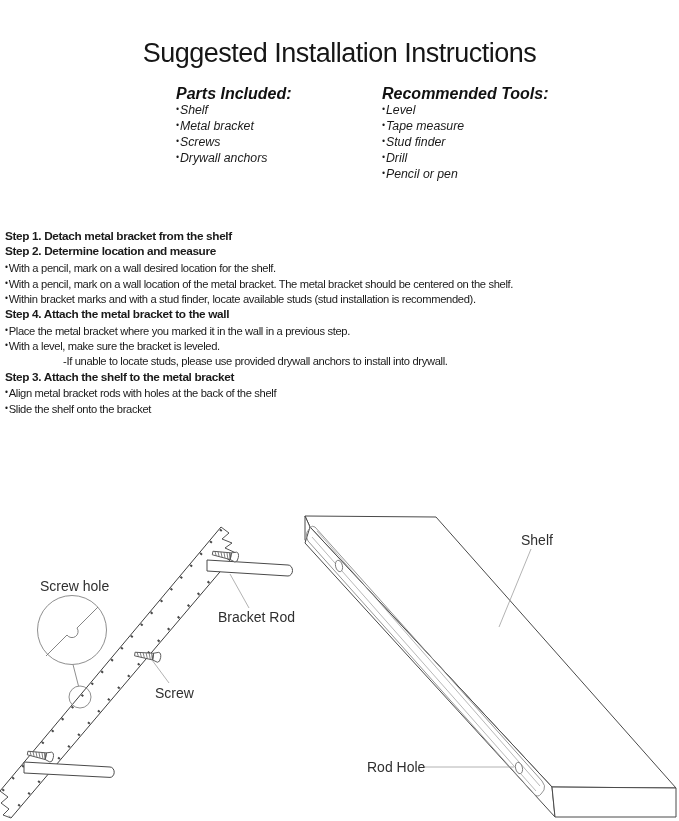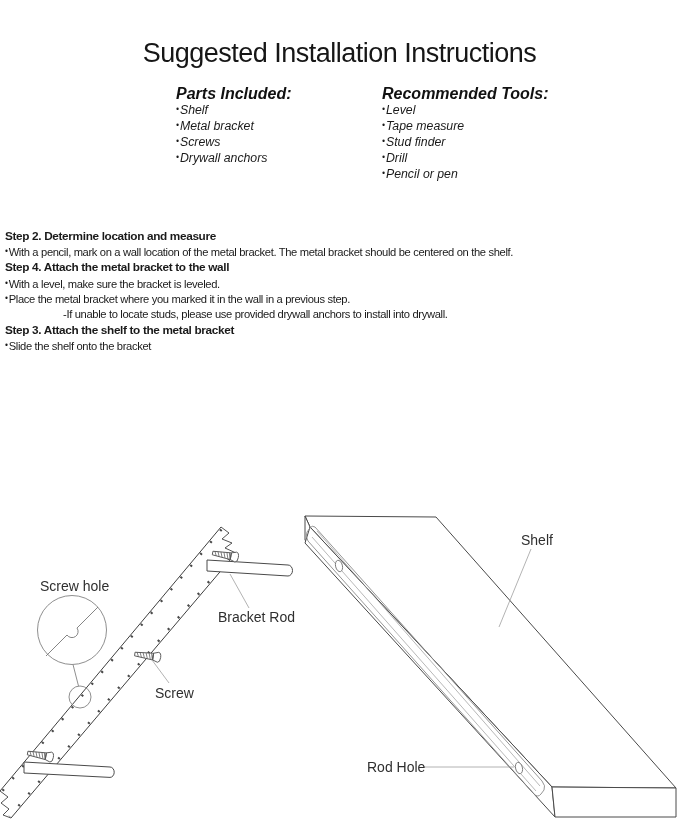--- a/index.html
+++ b/index.html
@@ -40,27 +40,31 @@
 <div class="col tools">
   <div class="colhead">Recommended Tools:</div>
   <div class="li"><span class="dot">•</span><span>Level</span></div>
   <div class="li"><span class="dot">•</span><span>Tape measure</span></div>
   <div class="li"><span class="dot">•</span><span>Stud finder</span></div>
   <div class="li"><span class="dot">•</span><span>Drill</span></div>
   <div class="li"><span class="dot">•</span><span>Pencil or pen</span></div>
 </div>
 
 <div class="steps">
+  <div class="line st-h">Step 1. Detach metal bracket from the shelf</div>
   <div class="line st-h">Step 2. Determine location and measure</div>
+  <div class="line st-b"><span class="dot">•</span><span>With a pencil, mark on a wall desired location for the shelf.</span></div>
   <div class="line st-b"><span class="dot">•</span><span>With a pencil, mark on a wall location of the metal bracket. The metal bracket should be centered on the shelf.</span></div>
+  <div class="line st-b"><span class="dot">•</span><span>Within bracket marks and with a stud finder, locate available studs (stud installation is recommended).</span></div>
   <div class="line st-h">Step 4. Attach the metal bracket to the wall</div>
+  <div class="line st-b"><span class="dot">•</span><span>Place the metal bracket where you marked it in the wall in a previous step.</span></div>
   <div class="line st-b"><span class="dot">•</span><span>With a level, make sure the bracket is leveled.</span></div>
-  <div class="line st-b"><span class="dot">•</span><span>Place the metal bracket where you marked it in the wall in a previous step.</span></div>
   <div class="line st-d">-If unable to locate studs, please use provided drywall anchors to install into drywall.</div>
   <div class="line st-h">Step 3. Attach the shelf to the metal bracket</div>
+  <div class="line st-b"><span class="dot">•</span><span>Align metal bracket rods with holes at the back of the shelf</span></div>
   <div class="line st-b"><span class="dot">•</span><span>Slide the shelf onto the bracket</span></div>
 </div>
 
 <svg class="diagram" width="679" height="821" viewBox="0 0 679 821">
   <defs>
     <g id="screw">
       <path d="M0.5,3.2 L19,1.6 L19,8.4 L0.5,6.8 Z" fill="#ffffff" stroke="#555555" stroke-width="0.9"></path>
       <path d="M2.5,2.9 L4.5,7.1 M5.5,2.6 L7.5,7.3 M8.5,2.4 L10.5,7.5 M11.5,2.2 L13.5,7.7 M14.5,2 L16.5,7.9 M17,1.9 L18.6,8" stroke="#555555" stroke-width="0.7" fill="none"></path>
       <path d="M19,1.6 L24,0 Q26.6,0.2 26.6,5 Q26.6,9.8 24,10 L19,8.4 Z" fill="#ffffff" stroke="#555555" stroke-width="0.9"></path>
       <line x1="19" y1="1.6" x2="19" y2="8.4" stroke="#555555" stroke-width="0.9"></line>

